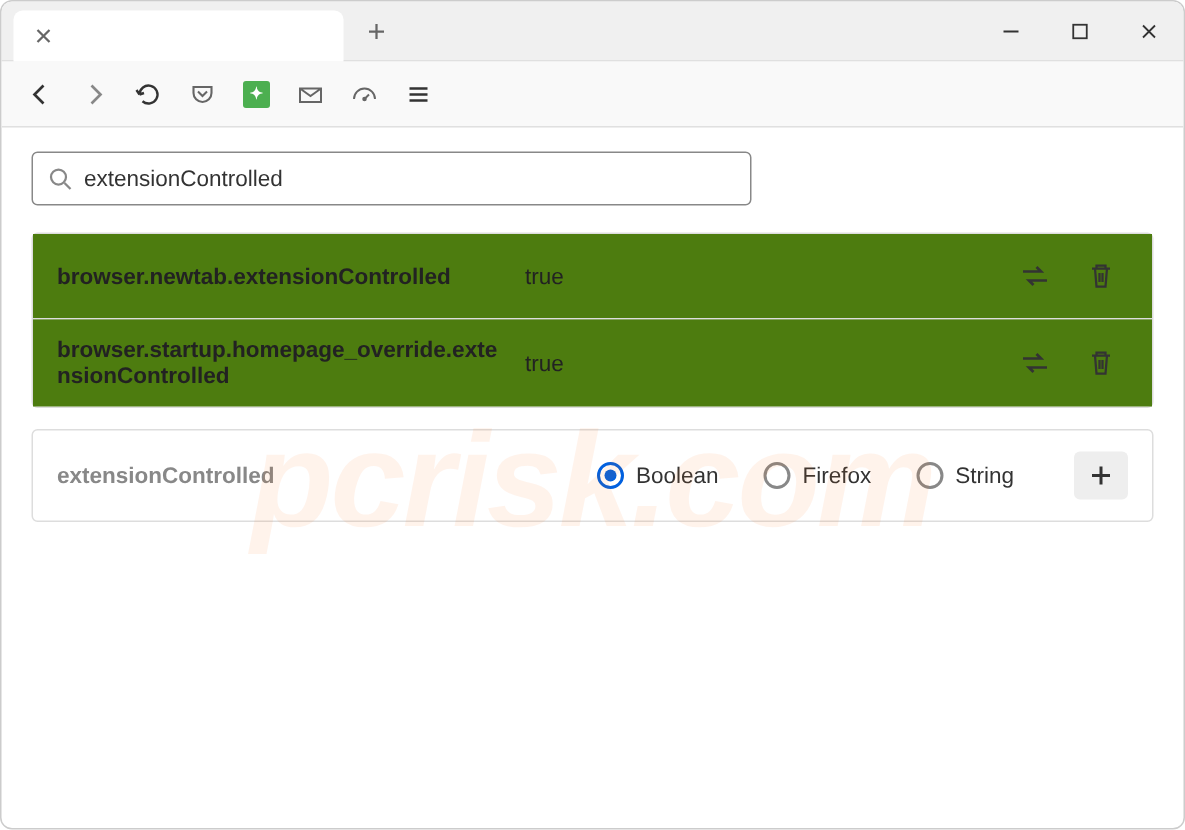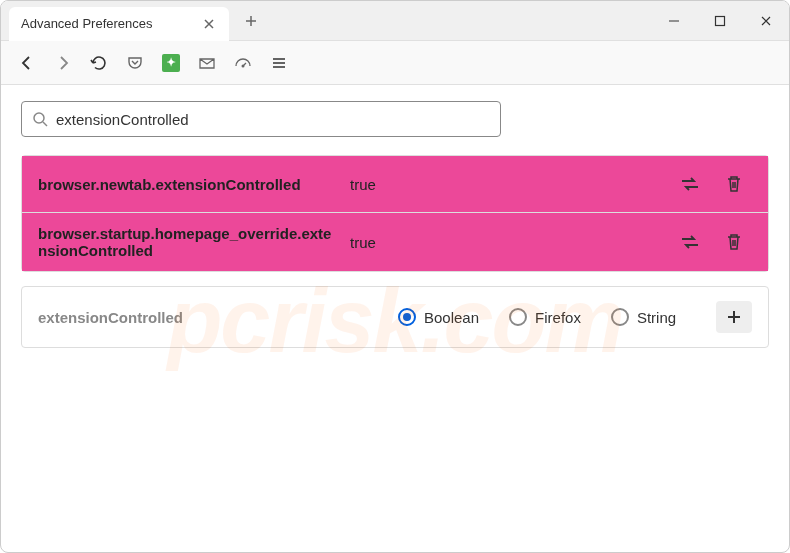--- a/index.html
+++ b/index.html
@@ -22,21 +22,21 @@
     .toolbar-icon { width: 32px; height: 32px; display: flex; align-items: center; justify-content: center; cursor: pointer; }
     
     .content { padding: 16px 20px; }
     .search-row { display: flex; align-items: center; gap: 16px; margin-bottom: 18px; }
     .search-box { flex: 1; height: 36px; border: 1px solid #888; border-radius: 4px; display: flex; align-items: center; padding: 0 10px; max-width: 480px; }
     .search-box input { border: none; outline: none; flex: 1; font-size: 15px; margin-left: 8px; color: #333; background: transparent; }
     .checkbox-label { display: flex; align-items: center; gap: 8px; font-size: 15px; color: #333; }
     .checkbox { width: 16px; height: 16px; border: 1px solid #888; border-radius: 3px; }
     
     .results { border: 1px solid #ddd; border-radius: 4px; }
-    .result-row { display: flex; align-items: center; padding: 12px 16px; gap: 12px; border-bottom: 1px solid #ddd; background: #ec4899; }
+    .result-row { display: flex; align-items: center; padding: 12px 16px; gap: 12px; border-bottom: 1px solid #ddd; background: #4d7c0f; }
     .result-row:last-child { border-bottom: none; align-items: center; }
     .result-name { font-weight: 700; font-size: 15px; color: #222; width: 300px; word-break: break-word; }
     .result-value { font-weight: 400; font-size: 15px; color: #222; flex: 1; }
     .result-actions { display: flex; gap: 8px; }
     .action-btn { width: 36px; height: 32px; display: flex; align-items: center; justify-content: center; border-radius: 4px; cursor: pointer; }
     
     .add-row { display: flex; align-items: center; padding: 14px 16px; gap: 12px; border: 1px solid #ddd; border-radius: 4px; margin-top: 14px; }
     .add-name { font-weight: 700; font-size: 15px; color: #888; width: 300px; }
     .type-options { display: flex; gap: 30px; flex: 1; padding-left: 48px; }
     .radio-label { display: flex; align-items: center; gap: 8px; font-size: 15px; color: #333; }
@@ -49,21 +49,20 @@
     
     svg { display: block; }
     .firefox-icon { width: 16px; height: 16px; }
     .ext-icon { width: 18px; height: 18px; background: #4caf50; border-radius: 2px; display: flex; align-items: center; justify-content: center; color: #fff; font-size: 11px; font-weight: bold; }
   </style>
 </head>
 <body>
 
 <div class="title-bar">
   <div class="tab">
-    <span class="tab-title">Advanced Preferences</span>
     <span class="tab-close">
       <svg width="12" height="12" viewBox="0 0 12 12">
           <path d="M2 2l8 8M10 2l-8 8" stroke="#666" stroke-width="1.5" fill="none"></path>
         </svg>
     </span>
   </div>
   <div class="new-tab-btn">
     <svg width="14" height="14" viewBox="0 0 14 14">
         <path d="M7 2v10M2 7h10" stroke="#666" stroke-width="1.5"></path>
       </svg>

